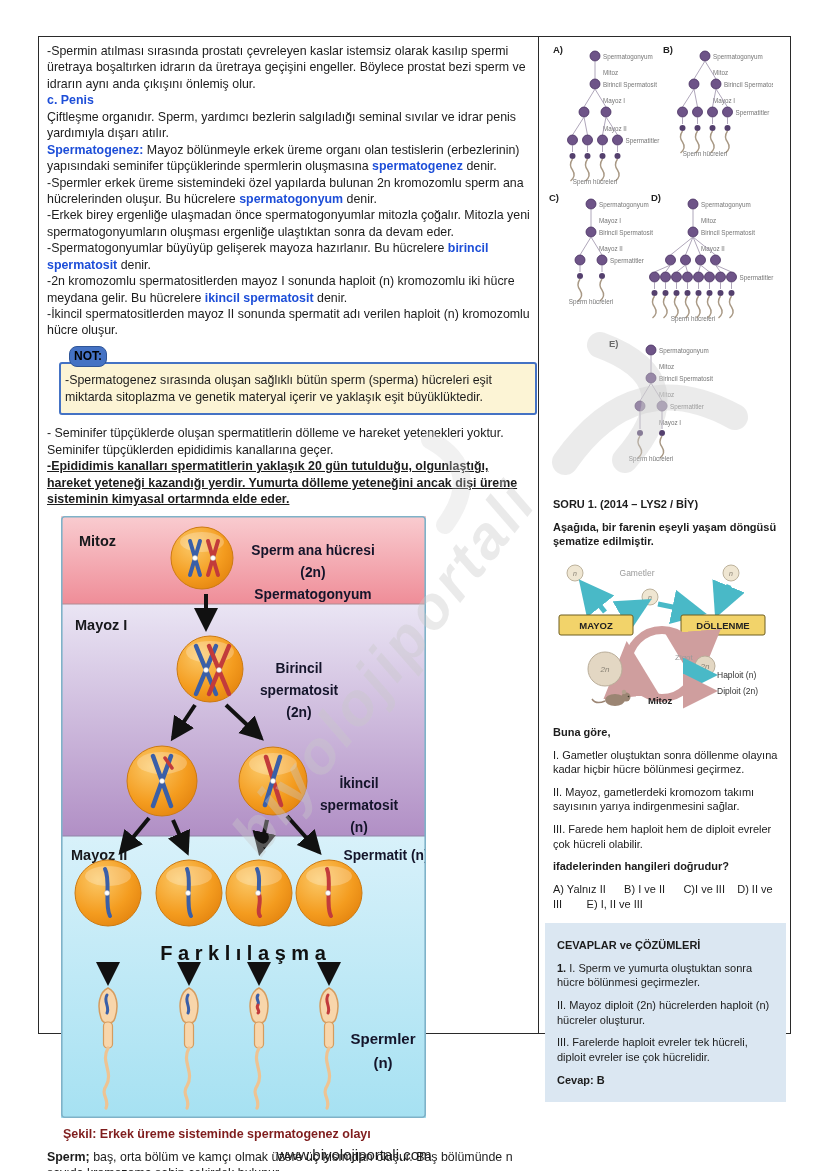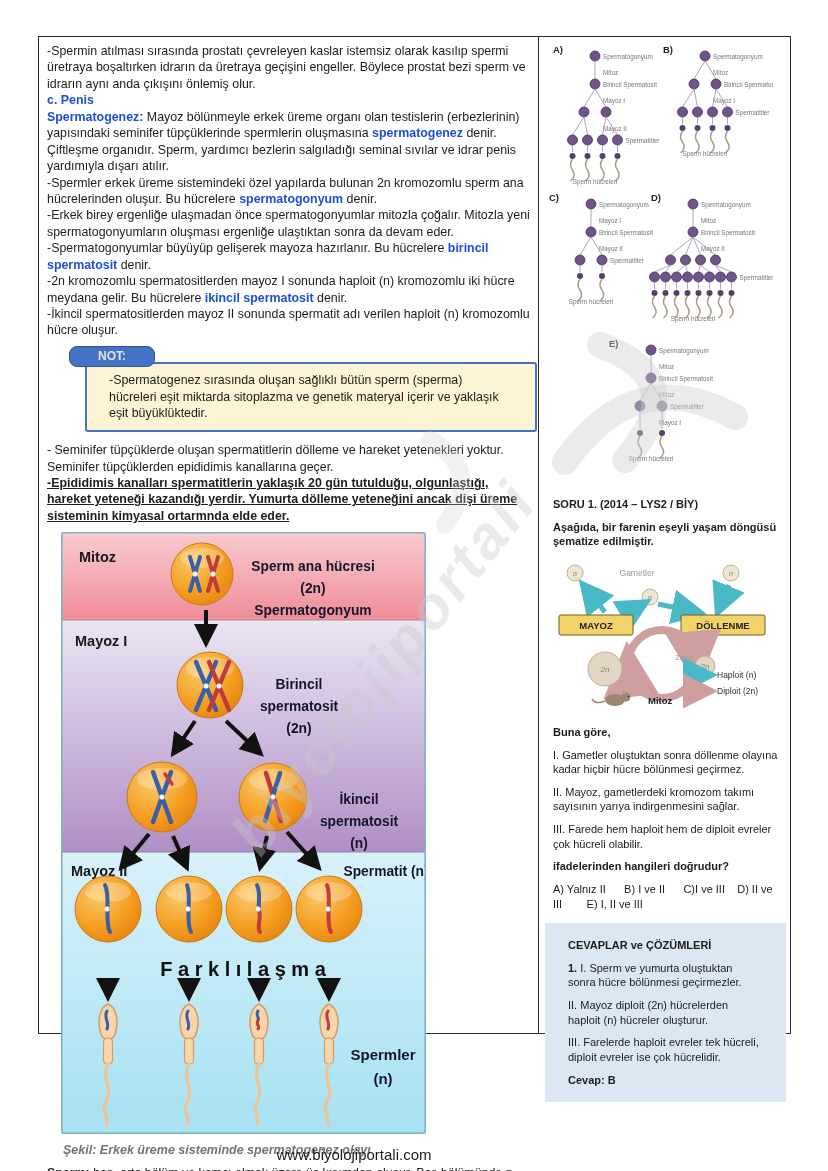--- a/index.html
+++ b/index.html
@@ -8,28 +8,28 @@
   .sheet{position:absolute;left:38px;top:36px;width:753px;height:998px;
          border:1.6px solid #2a2a2a;display:flex;background:#fff;z-index:1;box-sizing:border-box;}
   .col-left{width:500px;border-right:1.6px solid #2a2a2a;padding:6px 8px 0 8px;box-sizing:border-box;}
   .col-right{flex:1;padding:2px 4px 0 6px;box-sizing:border-box;position:relative;}
   .par{font-size:12.4px;line-height:1.325;margin:0;}
   .red{color:#1d4ed8;font-weight:bold;}
   .b{font-weight:bold;}
   .bu{font-weight:bold;text-decoration:underline;}
   
   .note-wrap{margin:7px 0 10px 12px;width:478px;}
-  .note-badge{display:inline-block;background:#4472c4;border:1px solid #2f5597;color:#e5e5e5;
-              font-weight:bold;font-size:12px;border-radius:8px;padding:2px 28px 3px;
+  .note-badge{display:inline-block;background:#4472c4;border:1px solid #2f5597;color:#000000;
+              font-weight:bold;font-size:12px;border-radius:8px;padding:2px 4px 3px;
               margin-left:10px;position:relative;z-index:2;}
   .note-box{background:#fcf4d5;border:2px solid #4472c4;border-radius:3px;
-            padding:8px 22px;margin-top:-5px;font-size:12.4px;line-height:1.35;margin-left:26px;}
+            padding:8px 4px;margin-top:-5px;font-size:12.4px;line-height:1.35;}
   
   .figure-wrap{margin:8px 0 0 14px;}
-  .fig-caption{color:#737373;font-weight:bold;font-style:italic;font-size:12.5px;margin:5px 0 0 2px;}
+  .fig-caption{color:#7f1d1d;font-weight:bold;font-size:12.5px;margin:5px 0 0 2px;}
   .sperm-par{margin-top:8px;}
   .fig-band{font-size:14.5px;font-weight:bold;fill:#18181c;}
   .fig-lab{font-size:13.8px;font-weight:bold;fill:#14142a;text-anchor:middle;}
   .fig-big{font-size:20px;font-weight:bold;fill:#111;text-anchor:middle;}
   
   .options-area{position:relative;height:450px;}
   .opt{position:absolute;}
   .opt-key{font-size:9.5px;font-weight:bold;fill:#222;}
   .opt-edge{font-size:6.3px;fill:#767676;}
   .opt-lab{font-size:6.3px;fill:#767676;}
@@ -37,41 +37,41 @@
   .opt-line{stroke:#9a8fa8;stroke-width:.8;}
   .opt-sperm-head{fill:#54406e;}
   .opt-sperm-tail{stroke:#a89884;stroke-width:1.4;fill:none;}
   .rt{font-size:11px;line-height:1.33;margin:8px;}
   .cy-grey{fill:#9a9a9a;font-size:8.5px;}
   .cy-n{fill:#8a8376;font-size:7px;font-style:italic;text-anchor:middle;}
   .cy-boxlab{font-size:9.5px;font-weight:bold;fill:#222;text-anchor:middle;}
   .cy-leg{font-size:8.5px;fill:#333;}
   .cy-mitoz{font-size:9.5px;font-weight:bold;fill:#222;}
   .choices{white-space:pre-wrap;}
-  .cevap-box{background:#dbe7f2;padding:7px 15px;margin-top:12px;}
+  .cevap-box{background:#dbe7f2;padding:7px 4px;margin-top:12px;}
   .footer{position:absolute;left:0;top:1146px;width:708px;text-align:center;
           font-size:15px;color:#1c1c1c;z-index:2;}
   
   .wm{position:absolute;left:0;top:0;z-index:6;pointer-events:none;}
   .wm-text{font-size:60px;font-weight:bold;font-style:italic;fill:#c9c9c9;opacity:.38;
            letter-spacing:4px;text-anchor:middle;}
   .wm-arc{stroke:#cfcfcf;stroke-width:26;fill:none;opacity:.42;stroke-linecap:round;}
 </style>
 </head>
 <body>
 
 <div>
 
   <div class="sheet">
 
     <div class="col-left">
       <p class="par"><span>-Spermin atılması sırasında prostatı çevreleyen kaslar istemsiz olarak kasılıp spermi üretraya boşaltırken idrarın da üretraya geçişini engeller. Böylece prostat bezi sperm ve idrarın aynı anda çıkışını önlemiş olur.</span></p>
       <p class="par"><span class="red">c. Penis</span></p>
+      <p class="par"><span>Çiftleşme organıdır. Sperm, yardımcı bezlerin salgıladığı seminal sıvılar ve idrar penis yardımıyla dışarı atılır.</span></p>
       <p class="par"><span class="red">Spermatogenez:</span><span> Mayoz bölünmeyle erkek üreme organı olan testislerin (erbezlerinin) yapısındaki seminifer tüpçüklerinde spermlerin oluşmasına </span><span class="red">spermatogenez</span><span> denir.</span></p>
-      <p class="par"><span>Çiftleşme organıdır. Sperm, yardımcı bezlerin salgıladığı seminal sıvılar ve idrar penis yardımıyla dışarı atılır.</span></p>
       <p class="par"><span>-Spermler erkek üreme sistemindeki özel yapılarda bulunan 2n kromozomlu sperm ana hücrelerinden oluşur. Bu hücrelere </span><span class="red">spermatogonyum</span><span> denir.</span></p>
       <p class="par"><span>-Erkek birey ergenliğe ulaşmadan önce spermatogonyumlar mitozla çoğalır. Mitozla yeni spermatogonyumların oluşması ergenliğe ulaştıktan sonra da devam eder.</span></p>
       <p class="par"><span> -Spermatogonyumlar büyüyüp gelişerek mayoza hazırlanır. Bu hücrelere </span><span class="red">birincil spermatosit</span><span> denir.</span></p>
       <p class="par"><span>-2n kromozomlu spermatositlerden mayoz I sonunda haploit (n) kromozomlu iki hücre meydana gelir. Bu hücrelere </span><span class="red">ikincil spermatosit</span><span> denir.</span></p>
       <p class="par"><span>-İkincil spermatositlerden mayoz II sonunda spermatit adı verilen haploit (n) kromozomlu hücre oluşur.</span></p>
 
       <div class="note-wrap">
         <span class="note-badge">NOT:</span>
         <div class="note-box">-Spermatogenez sırasında oluşan sağlıklı bütün sperm (sperma) hücreleri eşit miktarda sitoplazma ve genetik materyal içerir ve yaklaşık eşit büyüklüktedir.</div>
       </div>

